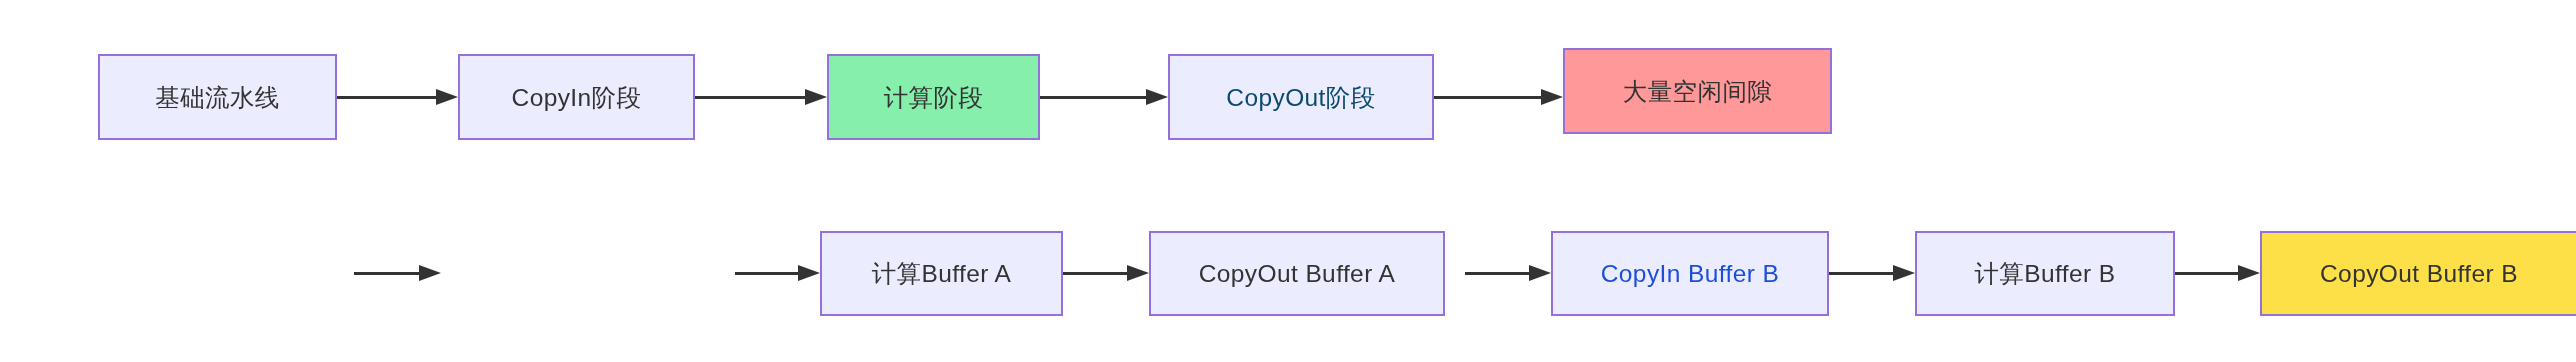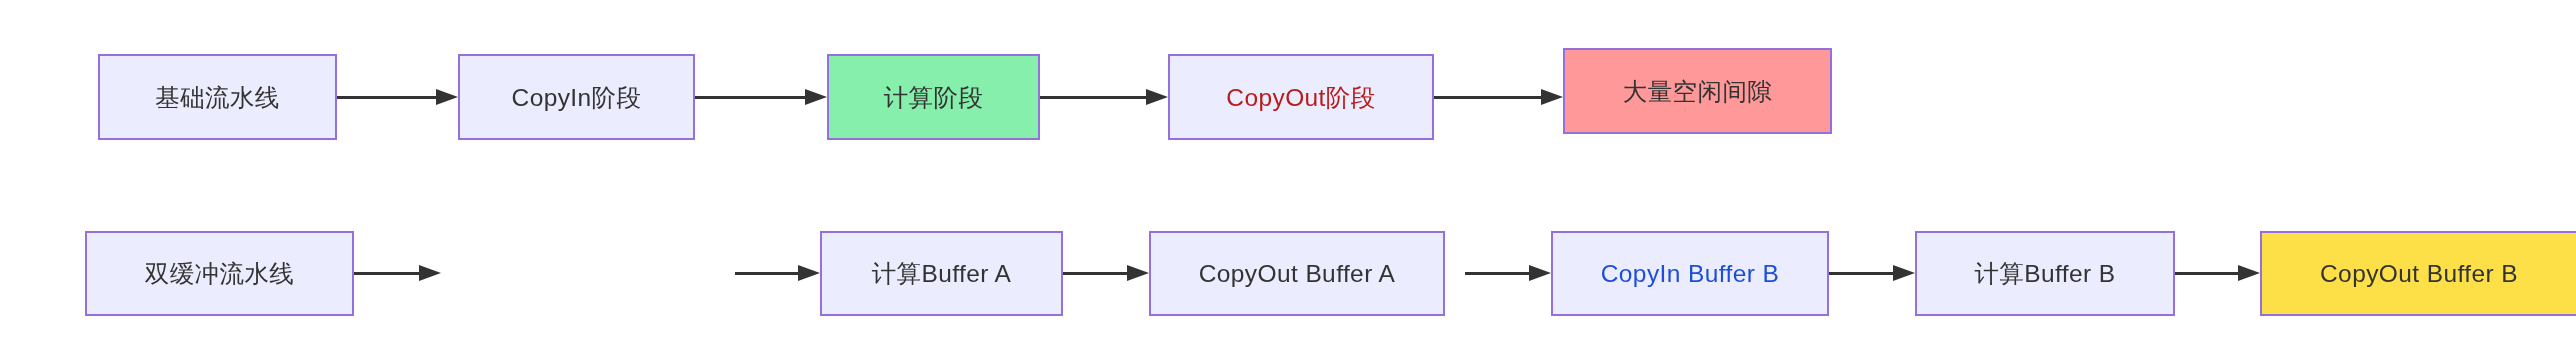--- a/index.html
+++ b/index.html
@@ -67,33 +67,30 @@
     <div class="arrow-head" style="left: 768px; top: 89px; border-left-color: rgb(51, 51, 51);"></div>
 
     <div class="flow-node" style="left: 790px; top: 54px; width: 213px; height: 86px; background: #86efac; border-color: rgb(147, 112, 219);">
       <span class="node-label" style="color: rgb(51, 51, 51);">计算阶段</span>
     </div>
 
     <div class="arrow-line" style="left: 1003px; top: 96px; width: 108px; background: rgb(51, 51, 51);"></div>
     <div class="arrow-head" style="left: 1109px; top: 89px; border-left-color: rgb(51, 51, 51);"></div>
 
     <div class="flow-node" style="left: 1131px; top: 54px; width: 266px; height: 86px; background: rgb(236, 236, 255); border-color: rgb(147, 112, 219);">
-      <span class="node-label" style="color: #b91c1c;">CopyOut阶段</span>
+      <span class="node-label" style="color: #0c4a6e;">CopyOut阶段</span>
     </div>
 
     <div class="arrow-line" style="left: 1397px; top: 96px; width: 108px; background: rgb(51, 51, 51);"></div>
     <div class="arrow-head" style="left: 1504px; top: 89px; border-left-color: rgb(51, 51, 51);"></div>
 
     <div class="flow-node" style="left: 1526px; top: 48px; width: 269px; height: 86px; background: rgb(255, 153, 153); border-color: rgb(147, 112, 219);">
       <span class="node-label" style="color: rgb(51, 51, 51);">大量空闲间隙</span>
     </div>
 
-    <div class="flow-node" style="left: 48px; top: 231px; width: 269px; height: 85px; background: rgb(236, 236, 255); border-color: rgb(147, 112, 219);">
-      <span class="node-label" style="color: rgb(51, 51, 51);">双缓冲流水线</span>
-    </div>
 
     <div class="arrow-line" style="left: 317px; top: 272px; width: 66px; background: rgb(51, 51, 51);"></div>
     <div class="arrow-head" style="left: 382px; top: 265px; border-left-color: rgb(51, 51, 51);"></div>
 
 
     <div class="arrow-line" style="left: 698px; top: 272px; width: 64px; background: rgb(51, 51, 51);"></div>
     <div class="arrow-head" style="left: 761px; top: 265px; border-left-color: rgb(51, 51, 51);"></div>
 
     <div class="flow-node" style="left: 783px; top: 231px; width: 243px; height: 85px; background: rgb(236, 236, 255); border-color: rgb(147, 112, 219);">
       <span class="node-label" style="color: rgb(51, 51, 51);">计算Buffer A</span>

